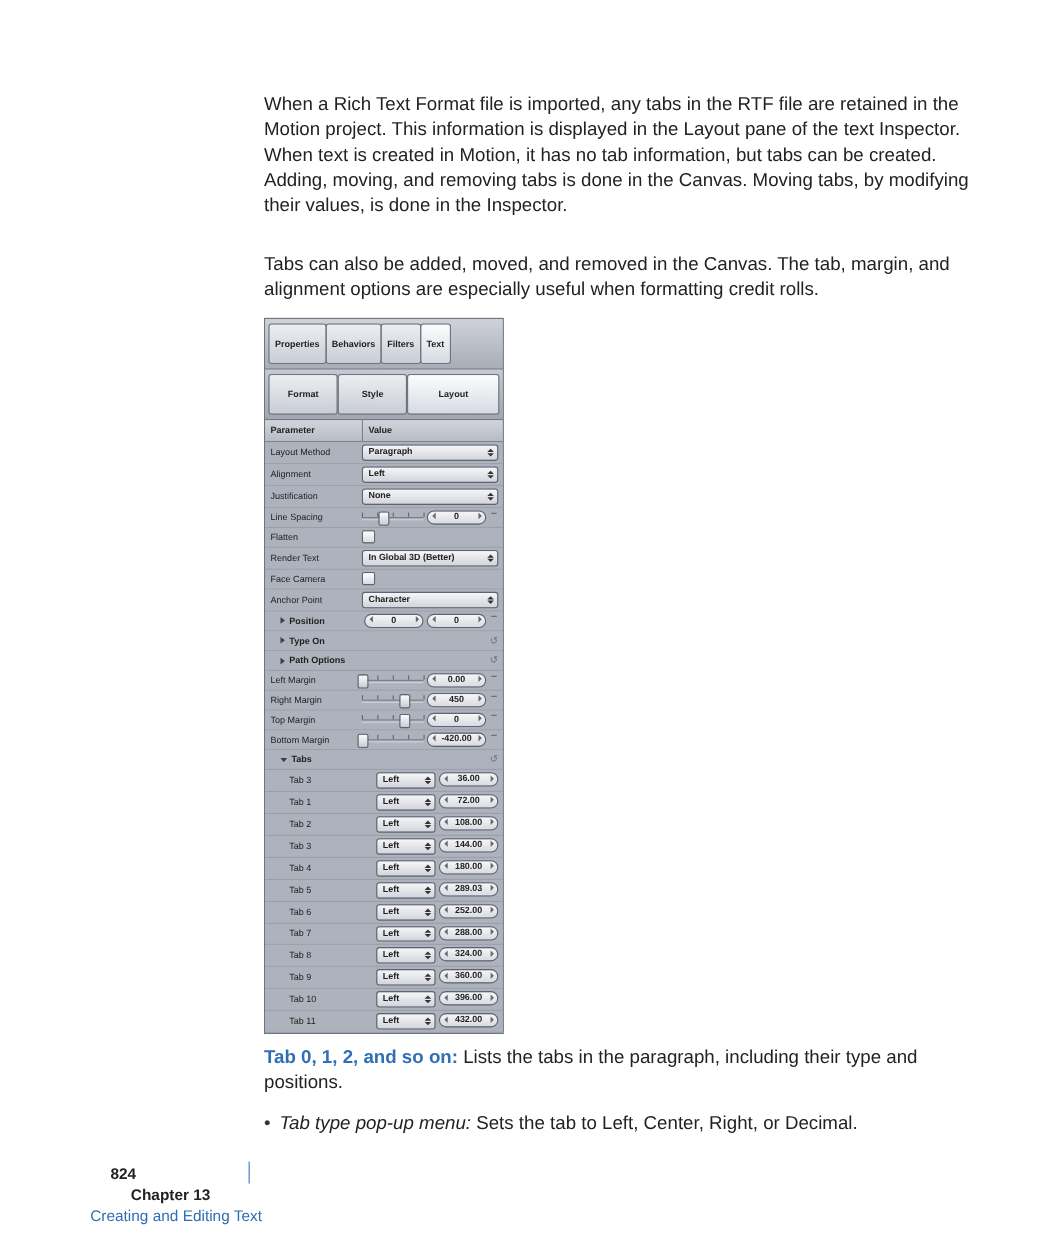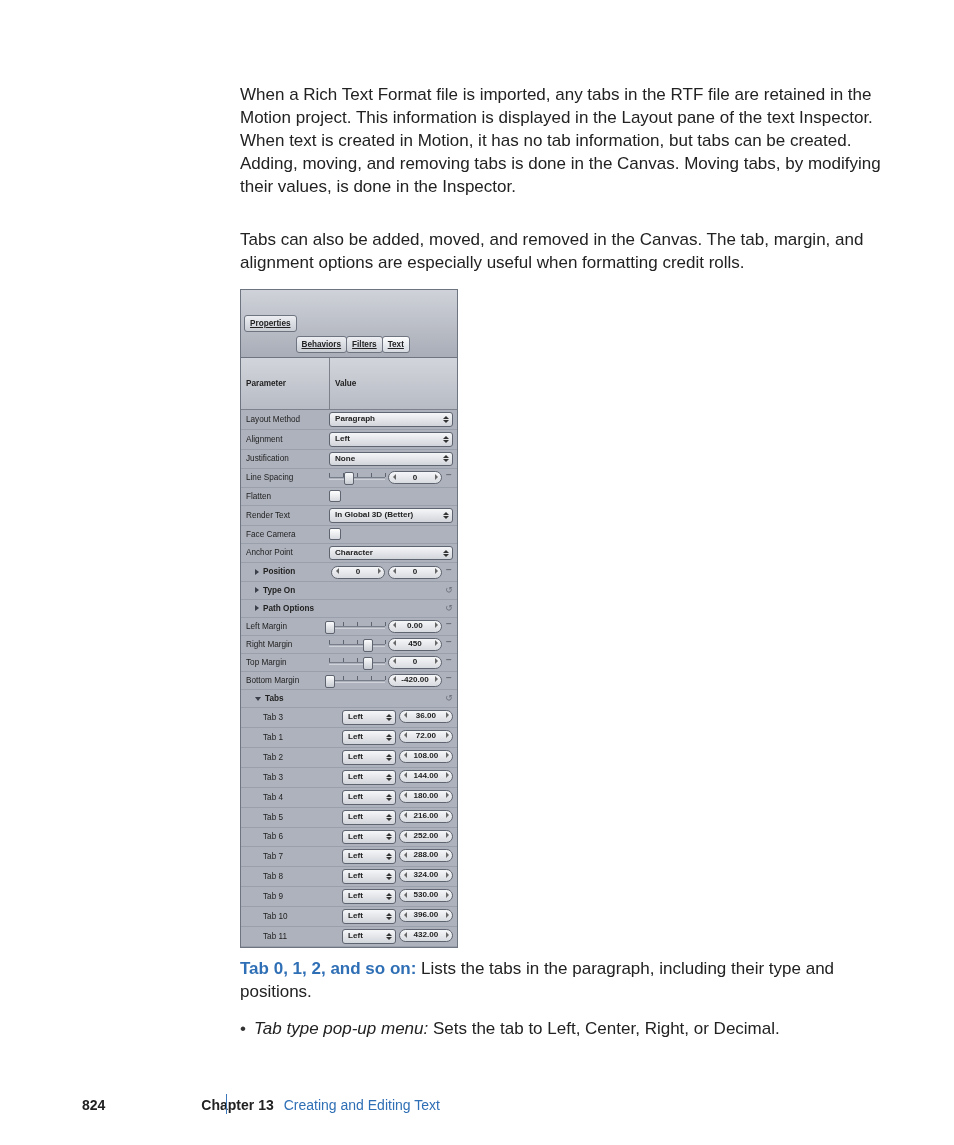--- a/index.html
+++ b/index.html
@@ -55,43 +55,42 @@
     display: flex;
     align-items: center;
     padding: 4px 3px;
     background: linear-gradient(#cfd2d9, #a9adb7);
     border-bottom: 1px solid #6e7480;
   }
   .tab-btn {
     background: linear-gradient(#eceef2, #c9cdd4);
     border: 1px solid #6e7480;
     border-radius: 3px;
-    padding: 2px 5px;
+    padding: 12px 5px;
     margin-right: 0;
     font-weight: 600;
     font-size: 8.2px;
-    text-decoration: underline;
   }
   .tab-btn.active {
     background: linear-gradient(#fdfdfe, #d6dae1);
   }
-  .tabs-row .tab-btn + .tab-btn { margin-left: -1px; margin-top: 42px; }
+  .tabs-row .tab-btn + .tab-btn { margin-left: -1px; }
   .tabs-row.first { justify-content: flex-start; }
   .subtabs-row { background: linear-gradient(#c6c9d1, #a2a6b0); }
   .subtabs-row .tab-btn { flex: 1; text-align: center; border-radius: 3px; }
   .subtabs-row .tab-btn.big { flex: 1.4; }
   .header-row {
     display: flex;
     background: linear-gradient(#d2d5db, #b7bbc4);
     border-bottom: 1px solid #7c818c;
     font-weight: 600;
     font-size: 8.2px;
   }
   .header-row > div {
-    padding: 20px 5px;
+    padding: 4px 5px;
   }
   .header-row .col-l { width: 78px; border-right: 1px solid #7c818c; }
   .param-row {
     display: flex;
     align-items: center;
     border-bottom: 1px solid #9aa0ab;
     background: #aeb2bc;
   }
   .param-row .label {
     width: 78px;
@@ -256,20 +255,21 @@
   .ital { font-style: italic; }
 
   
   .footer {
     position: absolute;
     left: 82px;
     bottom: 30px;
     display: flex;
     align-items: center;
     font-size: 14px;
+    flex-direction: column;
   }
   .footer .page-num {
     font-weight: 700;
     margin-right: 96px;
   }
   .footer .chap-label { font-weight: 700; margin-right: 10px; }
   .footer .chap-title { color: #2f6fb5; }
   .footer .divider {
     position: absolute;
     left: 144px;
@@ -290,20 +290,25 @@
     <p class="para">Tabs can also be added, moved, and removed in the Canvas. The tab, margin, and alignment options are especially useful when formatting credit rolls.</p>
 
     <div class="panel-wrap">
       <div class="panel">
         <div class="tabs-row first" id="top-tabs">
             <div class="tab-btn">Properties</div>
             <div class="tab-btn">Behaviors</div>
             <div class="tab-btn">Filters</div>
             <div class="tab-btn active">Text</div>
           </div>
+        <div class="subtabs-row" id="sub-tabs">
+            <div class="tab-btn">Format</div>
+            <div class="tab-btn">Style</div>
+            <div class="tab-btn active big">Layout</div>
+          </div>
         <div class="header-row">
           <div class="col-l">Parameter</div>
           <div>Value</div>
         </div>
         <div id="panel-body">
             <div class="param-row">
               <div class="label ">Layout Method</div>
               <div class="control">
                 <div class="popup ">
                   <span>Paragraph</span>
@@ -568,21 +573,21 @@
             </div>
             <div class="param-row">
               <div class="label indent2">Tab 5</div>
               <div class="control">
                 <div class="popup sm">
                   <span>Left</span>
                   <span class="arrows"></span>
                 </div>
                 <div class="numfield">
                   <span class="arrow l"></span>
-                  <span class="val">216.00</span>
+                  <span class="val">289.03</span>
                   <span class="arrow r"></span>
                 </div>
               </div>
             </div>
             <div class="param-row">
               <div class="label indent2">Tab 6</div>
               <div class="control">
                 <div class="popup sm">
                   <span>Left</span>
                   <span class="arrows"></span>
@@ -624,21 +629,21 @@
             </div>
             <div class="param-row">
               <div class="label indent2">Tab 9</div>
               <div class="control">
                 <div class="popup sm">
                   <span>Left</span>
                   <span class="arrows"></span>
                 </div>
                 <div class="numfield">
                   <span class="arrow l"></span>
-                  <span class="val">530.00</span>
+                  <span class="val">360.00</span>
                   <span class="arrow r"></span>
                 </div>
               </div>
             </div>
             <div class="param-row">
               <div class="label indent2">Tab 10</div>
               <div class="control">
                 <div class="popup sm">
                   <span>Left</span>
                   <span class="arrows"></span>

